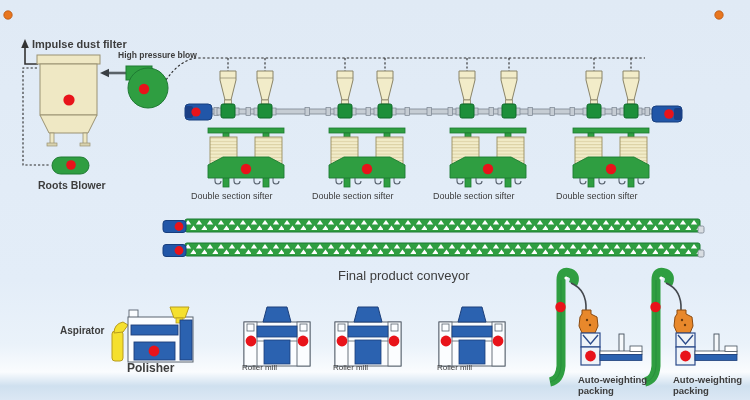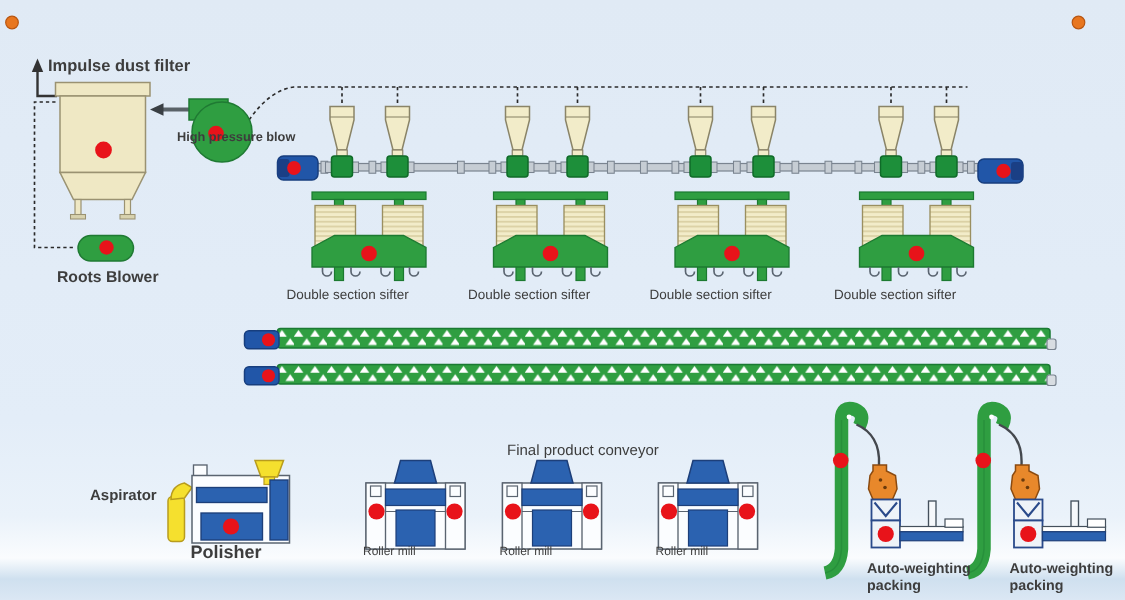--- a/index.html
+++ b/index.html
@@ -200,29 +200,29 @@
 
     <use href="#mill" transform="translate(277,307)"></use>
     <use href="#mill" transform="translate(368,307)"></use>
     <use href="#mill" transform="translate(472,307)"></use>
 
     <use href="#packer" transform="translate(545,262)"></use>
     <use href="#packer" transform="translate(640,262)"></use>
   </svg>
 
   <div class="lbl b" style="left:32px;top:38px;font-size:11px;">Impulse dust filter</div>
-  <div class="lbl b" style="left:118px;top:50px;font-size:8.5px;margin-top:36px;">High pressure blow</div>
+  <div class="lbl b" style="left:118px;top:50px;font-size:8.5px;">High pressure blow</div>
   <div class="lbl b ctr" style="left:38px;top:179px;width:84px;font-size:10.5px;">Roots Blower</div>
 
   <div class="lbl ctr" style="left:191px;top:191px;width:110px;font-size:9px;">Double section sifter</div>
   <div class="lbl ctr" style="left:312px;top:191px;width:110px;font-size:9px;">Double section sifter</div>
   <div class="lbl ctr" style="left:433px;top:191px;width:110px;font-size:9px;">Double section sifter</div>
   <div class="lbl ctr" style="left:556px;top:191px;width:110px;font-size:9px;">Double section sifter</div>
 
-  <div class="lbl ctr" style="left:338px;top:268px;width:165px;font-size:10px;margin-top:27px;">Final product conveyor</div>
+  <div class="lbl ctr" style="left:338px;top:268px;width:165px;font-size:13px;">Final product conveyor</div>
 
   <div class="lbl b ctr" style="left:60px;top:325px;width:50px;font-size:10px;">Aspirator</div>
   <div class="lbl b ctr" style="left:127px;top:361px;width:66px;font-size:12px;">Polisher</div>
 
   <div class="lbl ctr" style="left:242px;top:363px;width:70px;font-size:8px;">Roller mill</div>
   <div class="lbl ctr" style="left:333px;top:363px;width:70px;font-size:8px;">Roller mill</div>
   <div class="lbl ctr" style="left:437px;top:363px;width:70px;font-size:8px;">Roller mill</div>
 
   <div class="lbl b wrap" style="left:578px;top:374px;width:72px;font-size:9.5px;line-height:1.18;">Auto-weighting packing</div>
   <div class="lbl b wrap" style="left:673px;top:374px;width:72px;font-size:9.5px;line-height:1.18;">Auto-weighting packing</div>

